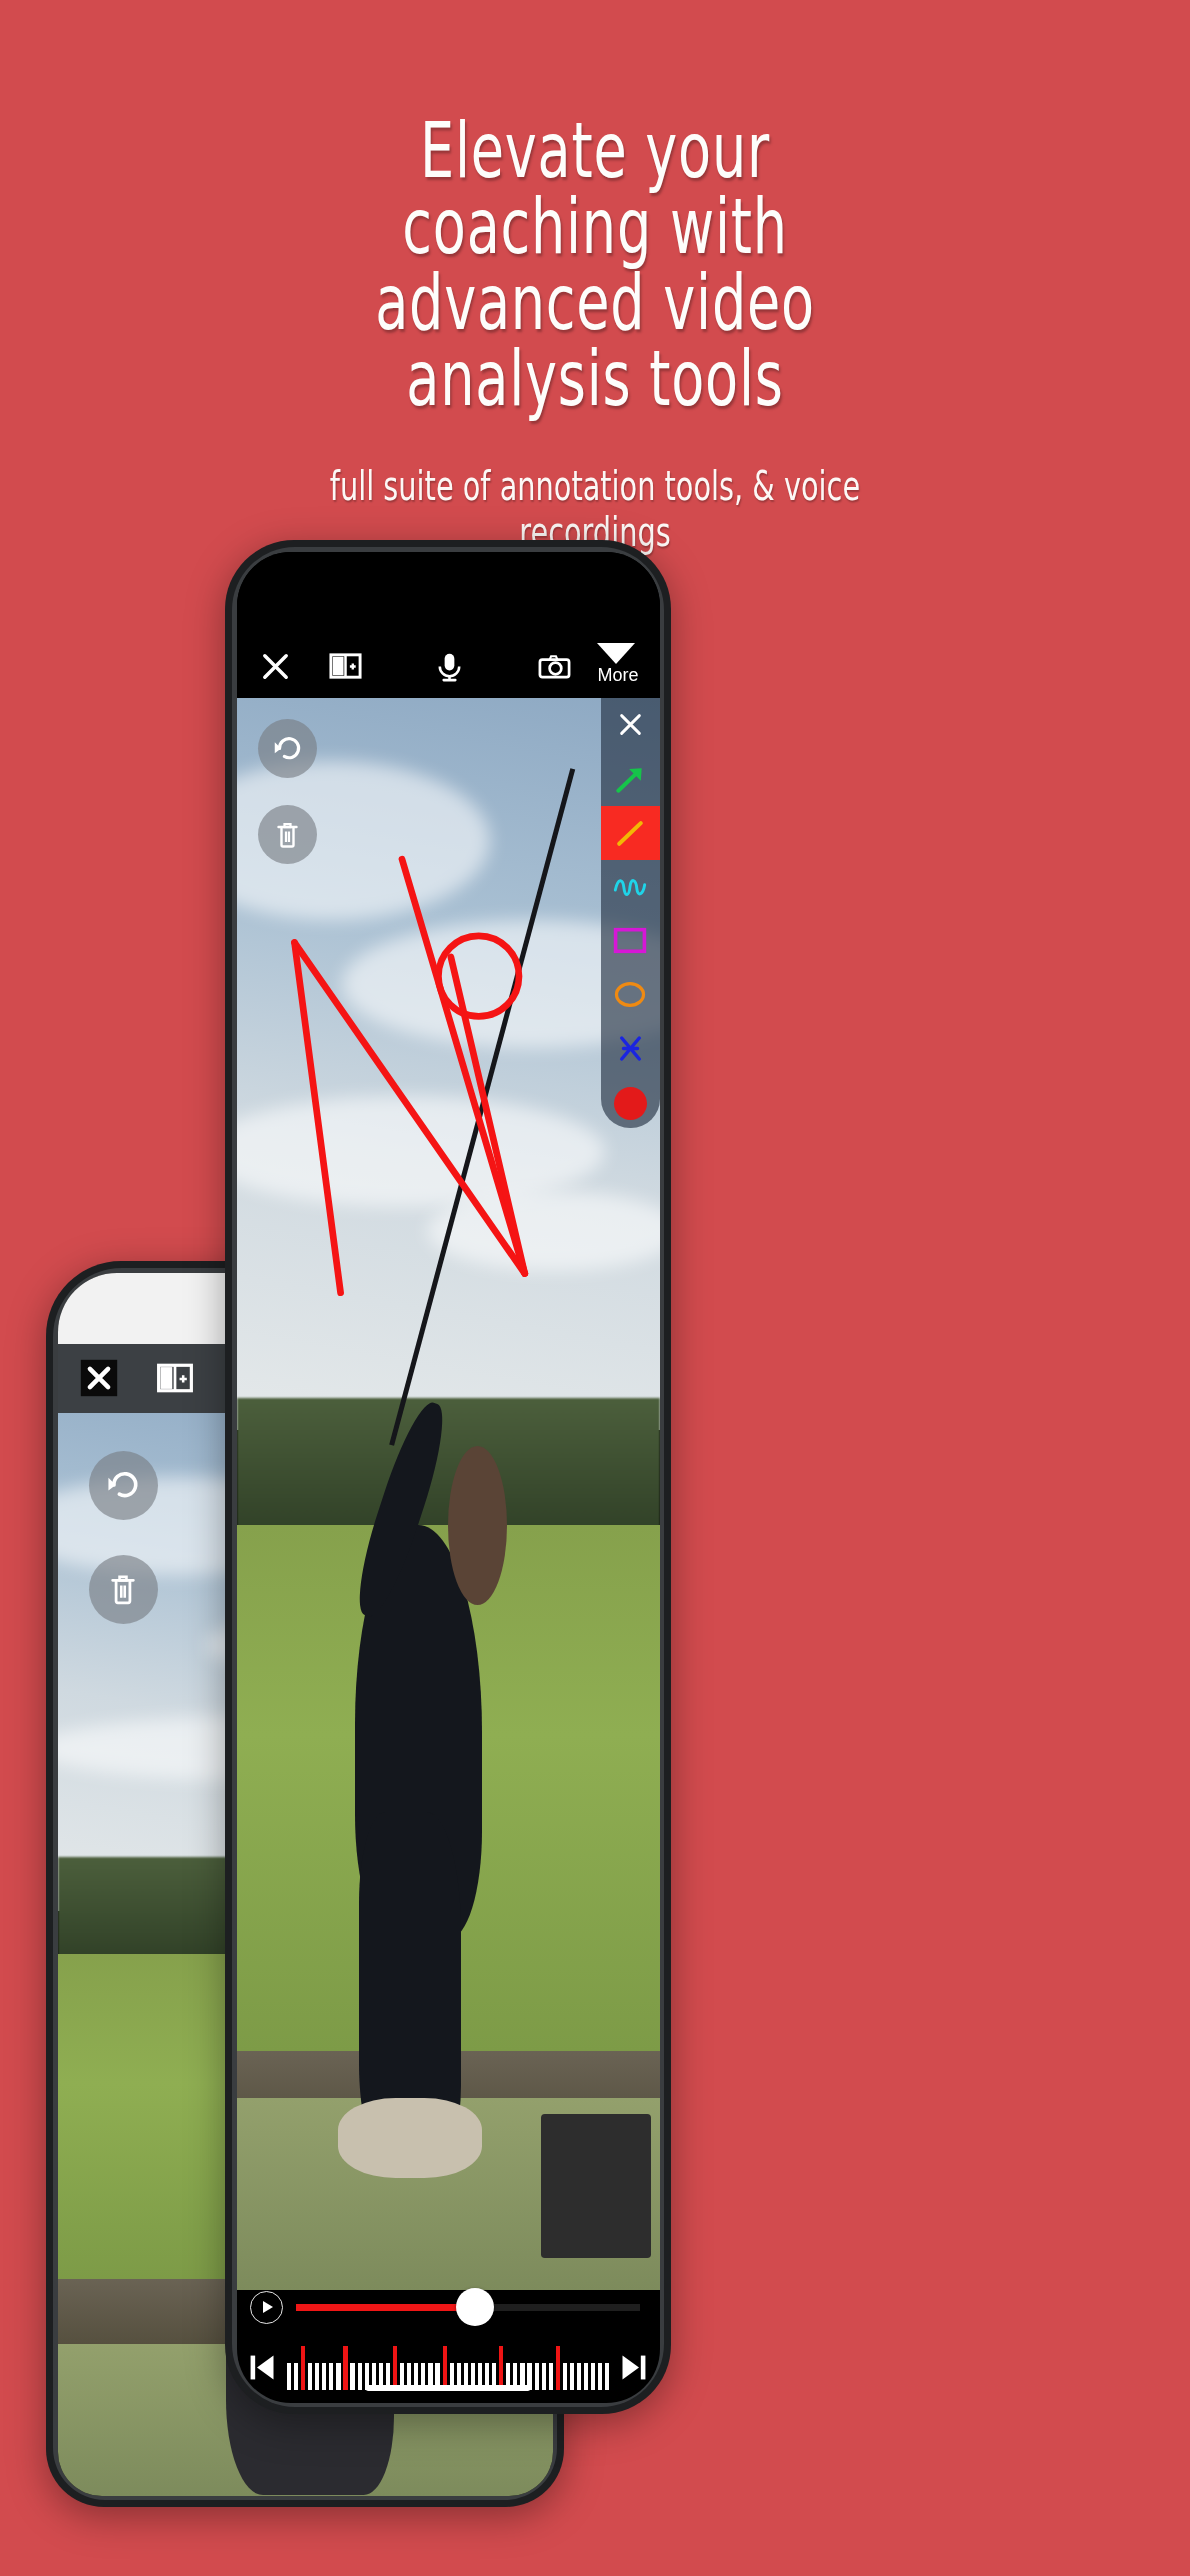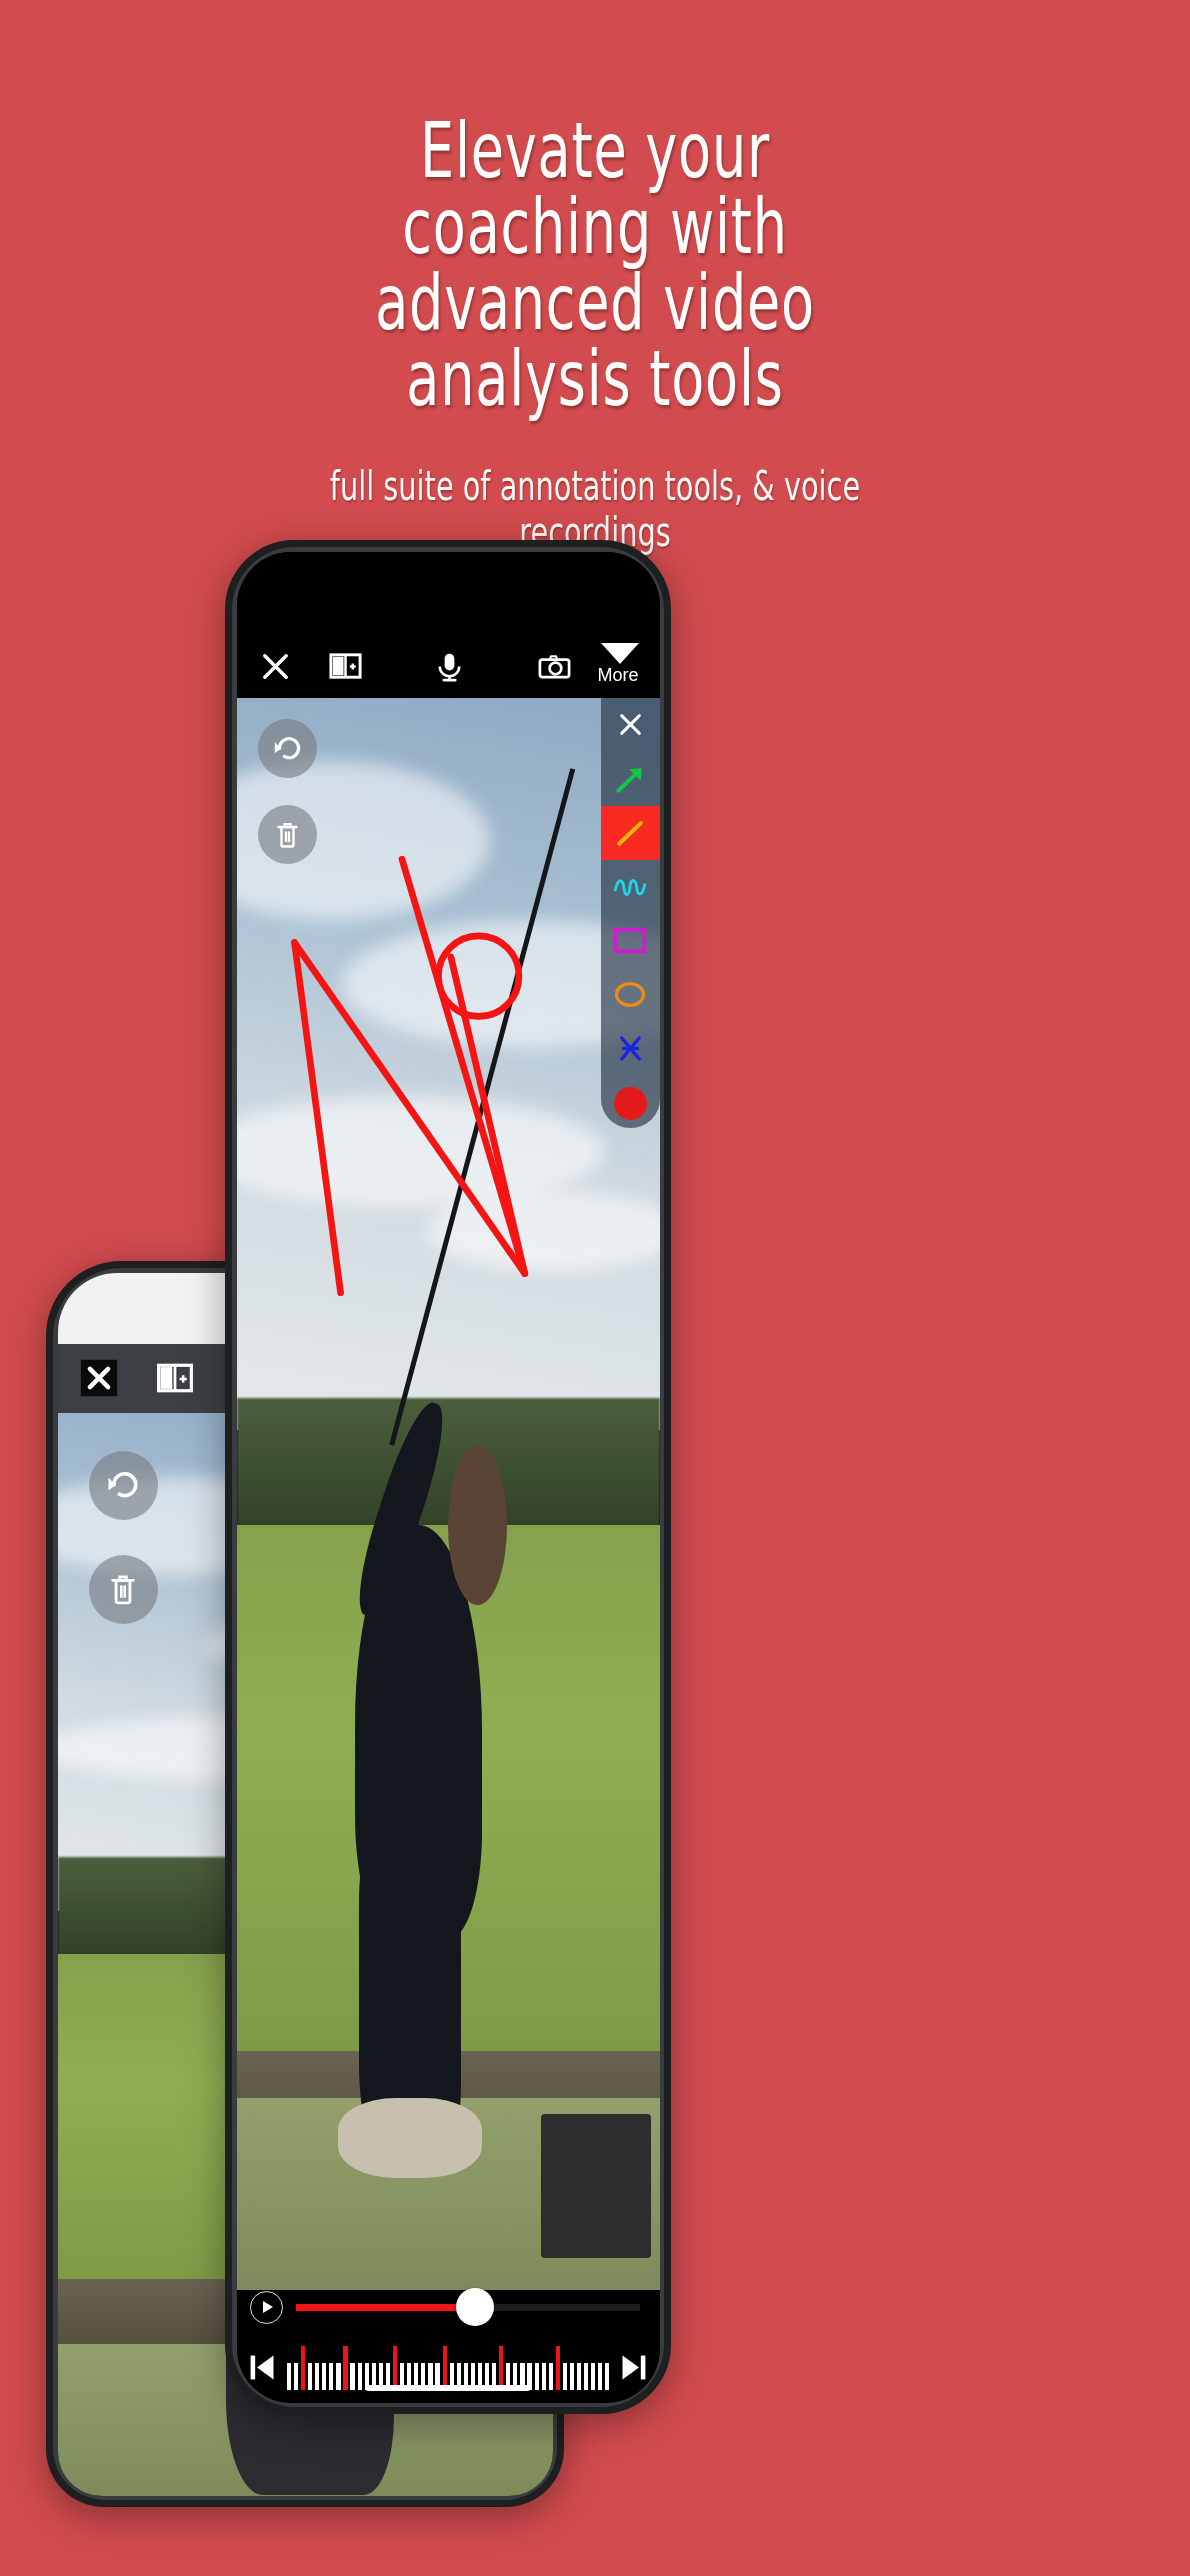--- a/index.html
+++ b/index.html
@@ -138,21 +138,21 @@
   .notch-dot {
     position:absolute; top:33px; left:50%; transform:translateX(-50%);
     width:8.6px; height:8.6px; border-radius:50%;
     background:#2a3138; box-shadow:0 0 3.8px 1px rgba(160,190,220,.5);
   }
   .topbar {
     position:absolute; top:0; left:0; right:0; height:146px;
     background:#000;
     display:flex; align-items:flex-end; padding:0 21px 13.4px 21px;
   }
-  .topbar .slot { display:flex; align-items:flex-end; }
+  .topbar .slot { display:flex; align-items:flex-start; }
   .topbar .ic { width:35px; height:35px; }
   .more {
     display:flex; flex-direction:column; align-items:center; gap:1.9px;
   }
   .more .caret {
     width:0;height:0;
     border-left:19px solid transparent;
     border-right:19px solid transparent;
     border-top:21px solid #fff;
   }

